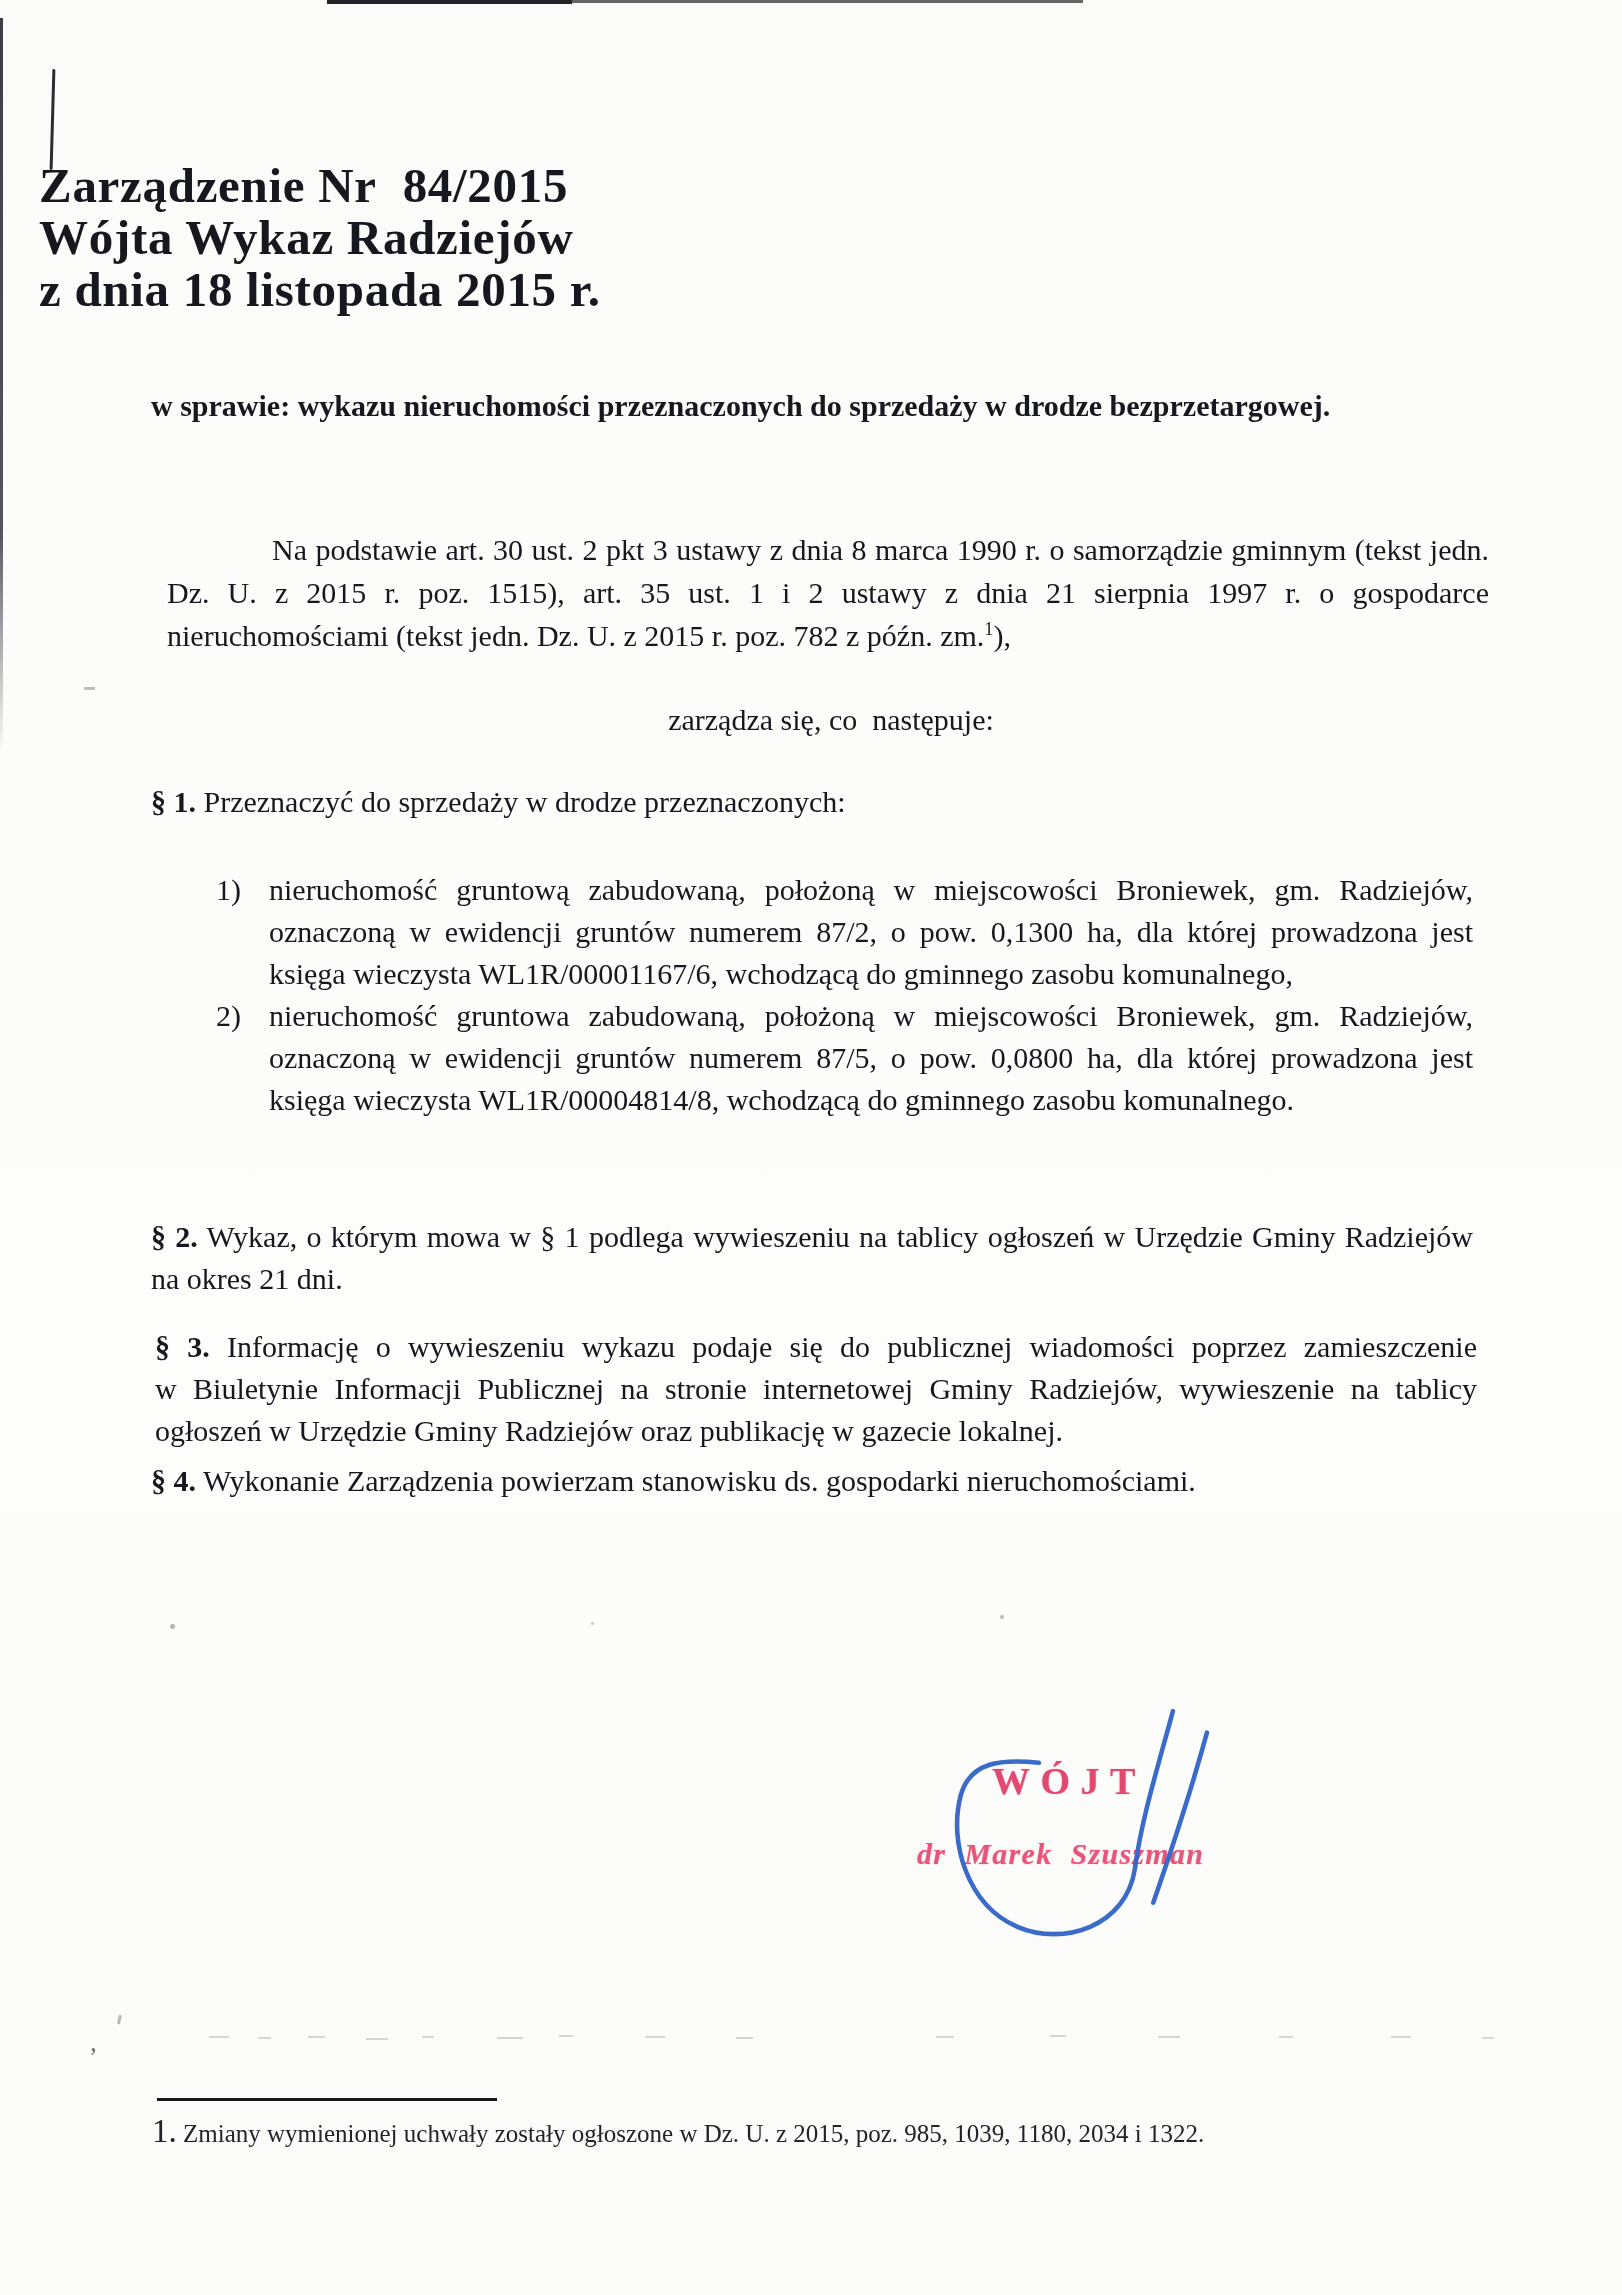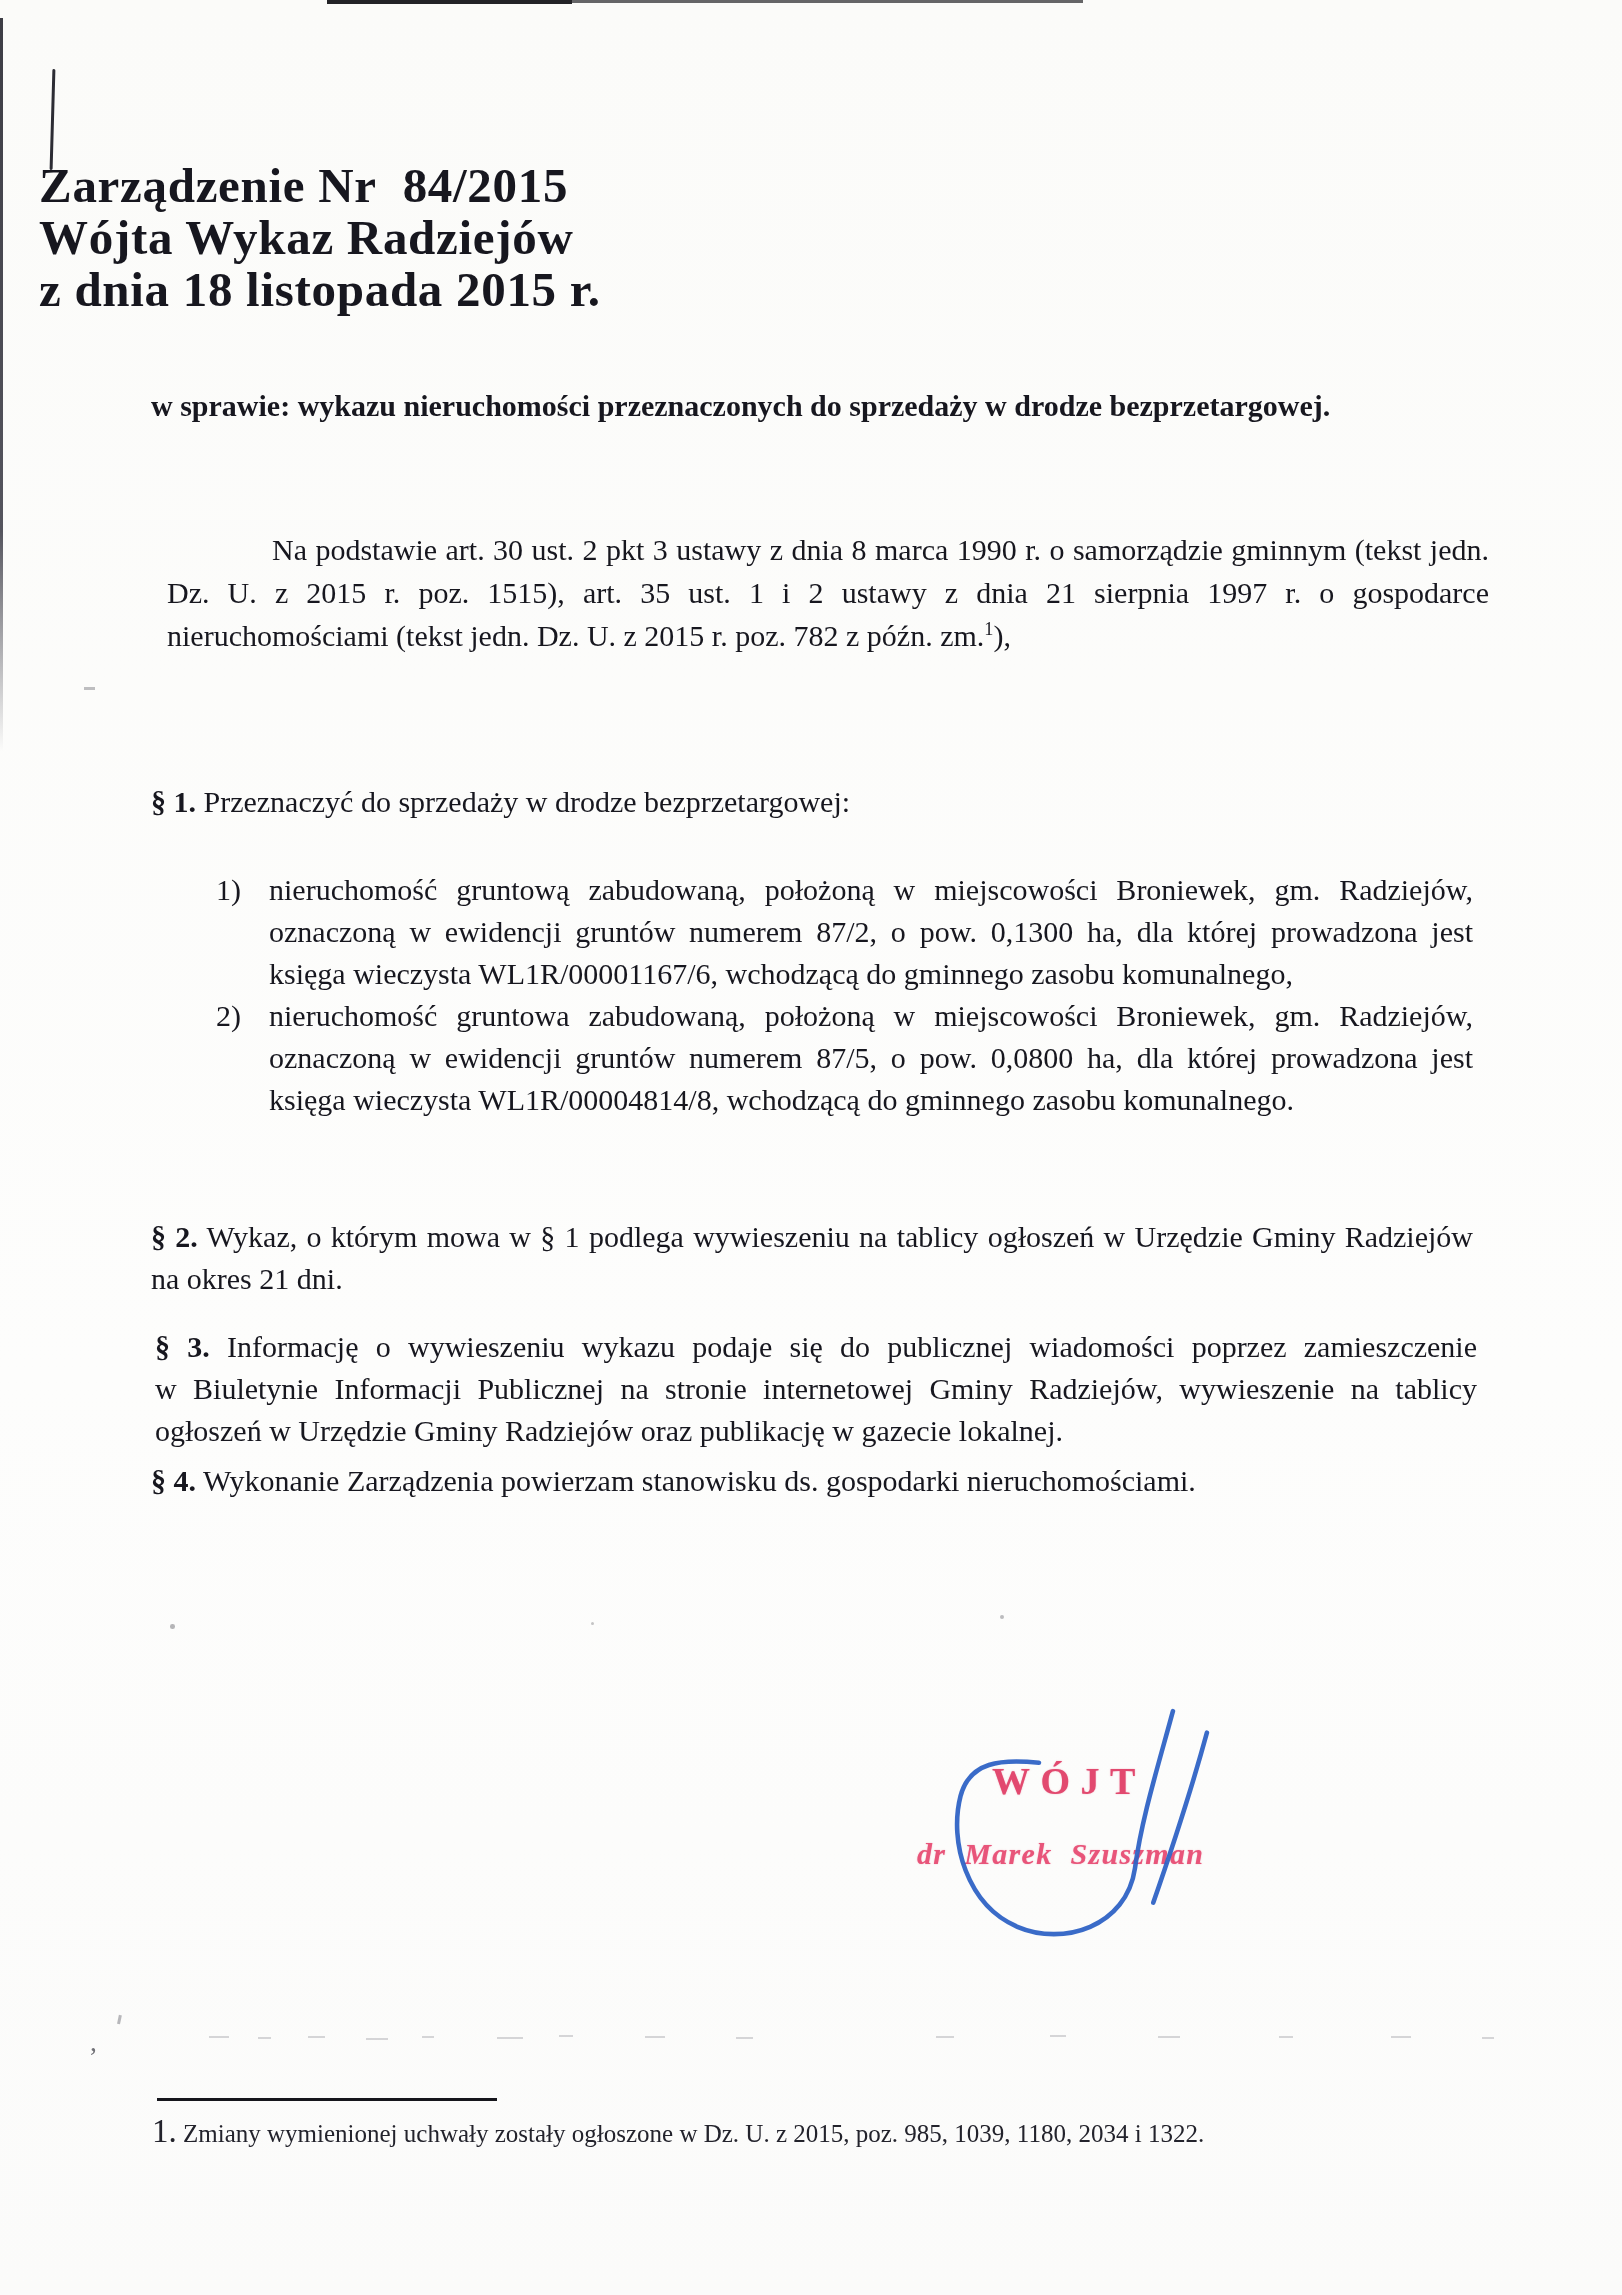--- a/index.html
+++ b/index.html
@@ -136,22 +136,23 @@
   <div class="abs title">
     <div>Zarządzenie Nr&nbsp; 84/2015</div>
     <div>Wójta Wykaz Radziejów</div>
     <div>z dnia 18 listopada 2015 r.</div>
   </div>
 
   <div class="abs subject">w sprawie: wykazu nieruchomości przeznaczonych do sprzedaży w drodze bezprzetargowej.</div>
 
   <p class="abs legal" style="margin:16px"><span>Na podstawie art. 30 ust. 2 pkt 3 ustawy z dnia 8 marca 1990 r. o samorządzie gminnym (tekst jedn. Dz. U. z 2015 r. poz. 1515), art. 35 ust. 1 i 2 ustawy z dnia 21 sierpnia 1997 r. o gospodarce nieruchomościami (tekst jedn. Dz. U. z 2015 r. poz. 782 z późn. zm.</span><sup>1</sup><span>),</span></p>
 
+  <div class="abs ordains">zarządza się, co&nbsp; następuje:</div>
 
-  <p class="abs section sec1" style="margin:0"><span class="num">§ 1.</span><span> Przeznaczyć do sprzedaży w drodze bezprzetargowej:</span></p>
+  <p class="abs section sec1" style="margin:0"><span class="num">§ 1.</span><span> Przeznaczyć do sprzedaży w drodze przeznaczonych:</span></p>
 
   <div class="abs list">
     <div class="list-item">
       <span class="marker">1)</span>
       <span>nieruchomość gruntową zabudowaną, położoną w miejscowości Broniewek, gm. Radziejów, oznaczoną w ewidencji gruntów numerem 87/2, o pow. 0,1300 ha, dla której prowadzona jest księga wieczysta WL1R/00001167/6, wchodzącą do gminnego zasobu komunalnego,</span>
     </div>
     <div class="list-item">
       <span class="marker">2)</span>
       <span>nieruchomość gruntowa zabudowaną, położoną w miejscowości Broniewek, gm. Radziejów, oznaczoną w ewidencji gruntów numerem 87/5, o pow. 0,0800 ha, dla której prowadzona jest księga wieczysta WL1R/00004814/8, wchodzącą do gminnego zasobu komunalnego.</span>
     </div>

